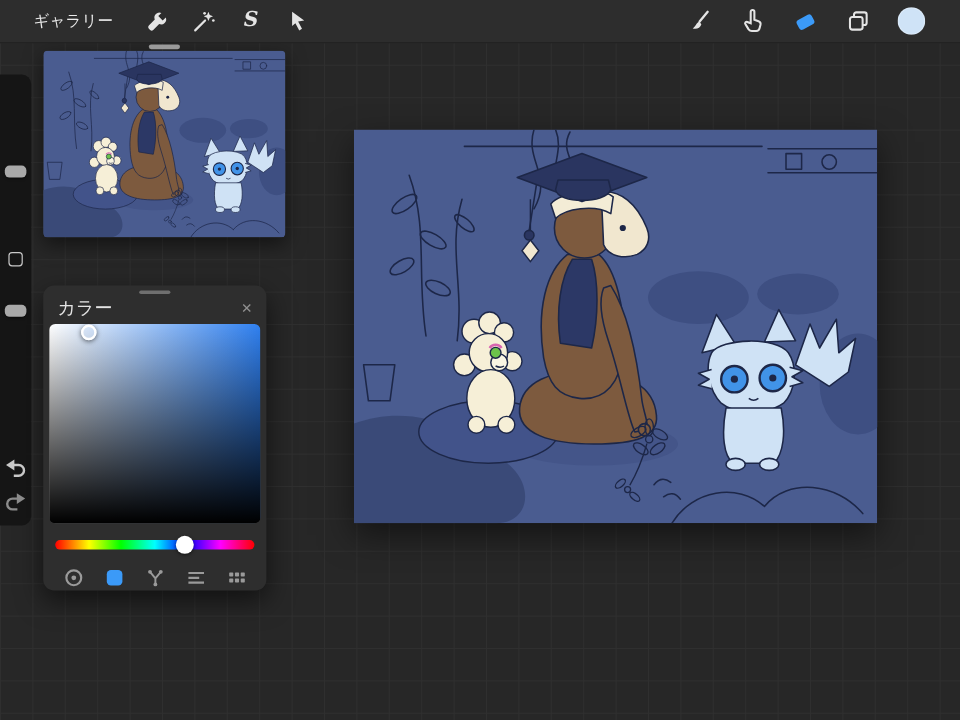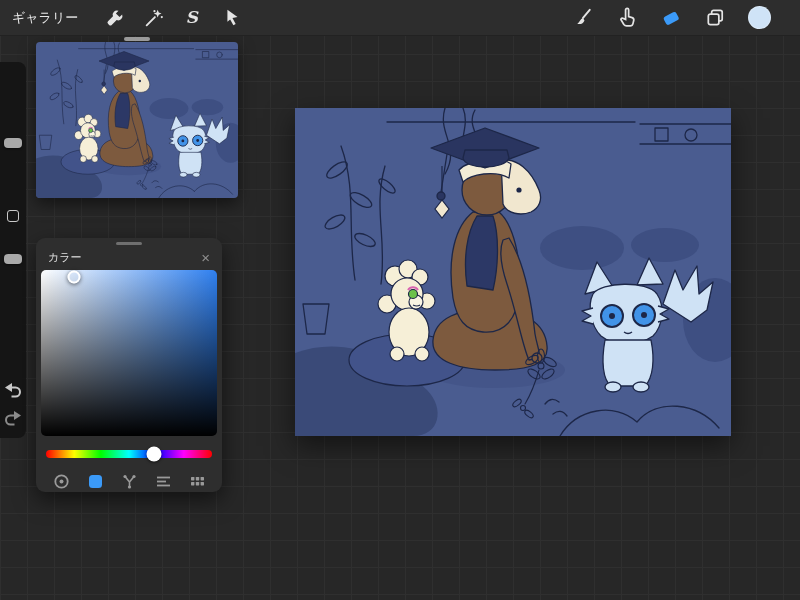--- a/index.html
+++ b/index.html
@@ -7,21 +7,21 @@
               font-family:"Liberation Sans", sans-serif; }
   .screen { position:relative; width:800px; height:600px;
     background-color:#272727;
     background-image: linear-gradient(to right, #2f2f2f 1px, transparent 1px),
                       linear-gradient(to bottom, #2f2f2f 1px, transparent 1px);
     background-size:27px 27px; }
 
   
   .topbar { position:absolute; top:0; left:0; right:0; height:36px; background:#2d2d2d;
             border-bottom:1px solid #222; display:flex; align-items:center; z-index:30; }
-  .gallery-btn { margin-left:12px; font-size:13px; color:#e9e9e9; background:none; border:none; cursor:default; }
+  .gallery-btn { margin-left:28px; font-size:13px; color:#e9e9e9; background:none; border:none; cursor:default; }
   .tools-left { display:flex; gap:13px; margin-left:24px; align-items:center; }
   .tools-right { margin-left:auto; display:flex; gap:18px; margin-right:28px; align-items:center; }
   .tool-btn { width:26px; height:26px; display:flex; align-items:center; justify-content:center;
               background:none; border:none; padding:0; }
   .tool-btn svg { display:block; }
   .sel-glyph { font-family:"DejaVu Serif", serif; font-style:italic; font-weight:bold;
                font-size:17px; color:#e4e4e4; line-height:1; }
   .swatch { width:23px; height:23px; border-radius:50%; border:1px solid rgba(255,255,255,.25); }
 
   
@@ -40,21 +40,21 @@
   .thumb-clip { width:100%; height:100%; border-radius:4px; overflow:hidden; }
   .drag-bar { position:absolute; top:-5px; left:50%; transform:translateX(-50%);
               width:26px; height:4px; border-radius:2px; background:#9a9a9a; z-index:2; border:none; padding:0; }
 
   
   .color-panel { position:absolute; left:36px; top:238px; width:186px; height:254px;
                  background:#2e2e2e; border-radius:9px; box-shadow:0 8px 22px rgba(0,0,0,.55); z-index:15; }
   .cp-drag { display:block; margin:4px auto 0; width:26px; height:3px; border-radius:2px;
              background:#6f6f6f; border:none; padding:0; }
   .cp-header { display:flex; align-items:center; height:22px; padding:0 12px; margin-top:1px; }
-  .cp-title { font-size:11px; color:#e3e3e3; }
+  .cp-title { font-size:15px; color:#e3e3e3; }
   .cp-close { margin-left:auto; color:#8f8f8f; font-size:15px; background:none; border:none;
               padding:0; line-height:1; }
   .cp-picker { position:relative; margin:2px 5px 0; height:166px; border-radius:5px; }
   .cp-indicator { position:absolute; width:13px; height:13px; border:2.5px solid #fff;
                   border-radius:50%; box-shadow:0 1px 4px rgba(0,0,0,.6);
                   transform:translate(-50%,-50%); background:transparent; }
   .cp-hue { position:relative; margin:14px 10px 0; height:8px; border-radius:4px;
             background:linear-gradient(to right,#f00 0%,#ff0 17%,#0f0 33%,#0ff 50%,#00f 66%,#f0f 83%,#f00 100%); }
   .cp-hue-handle { position:absolute; top:50%; width:15px; height:15px; border-radius:50%;
                    background:#fff; box-shadow:0 1px 3px rgba(0,0,0,.6); transform:translate(-50%,-50%); }

